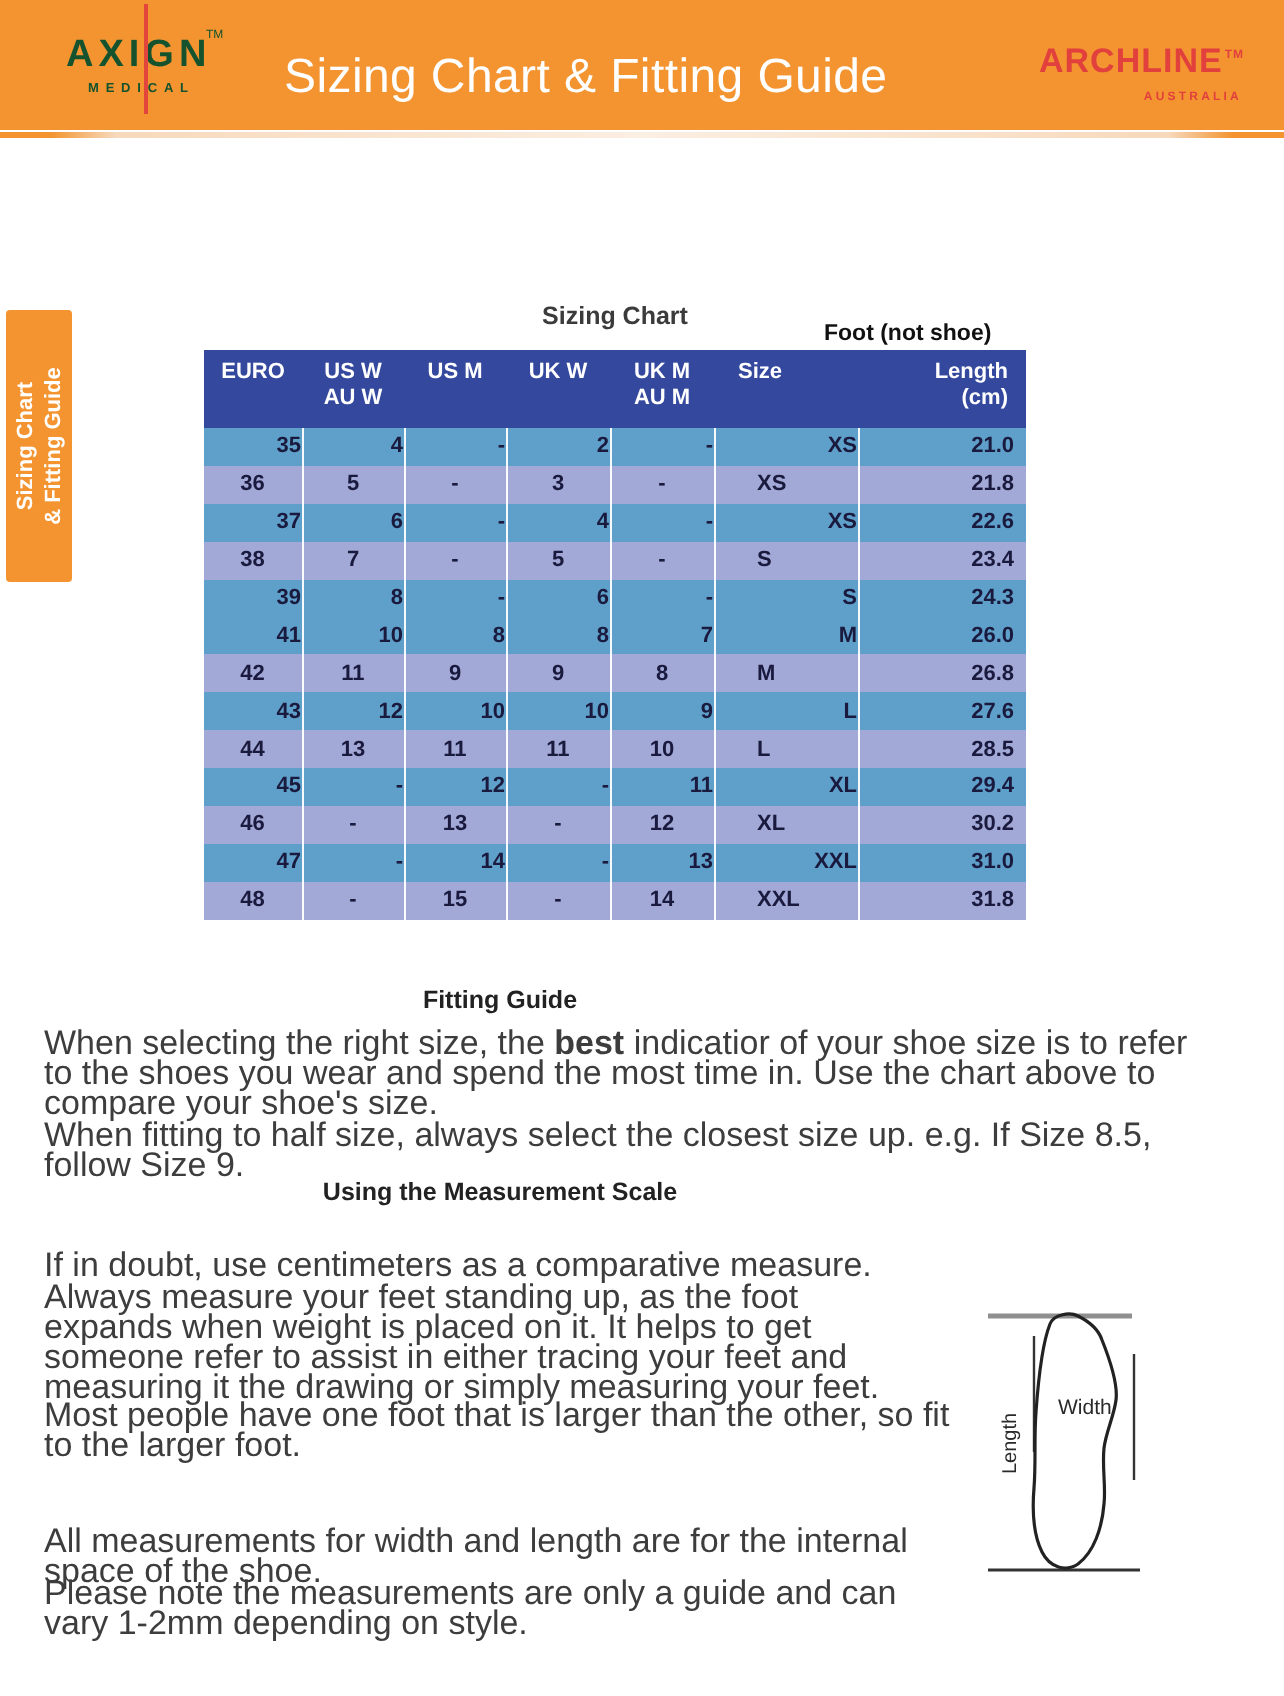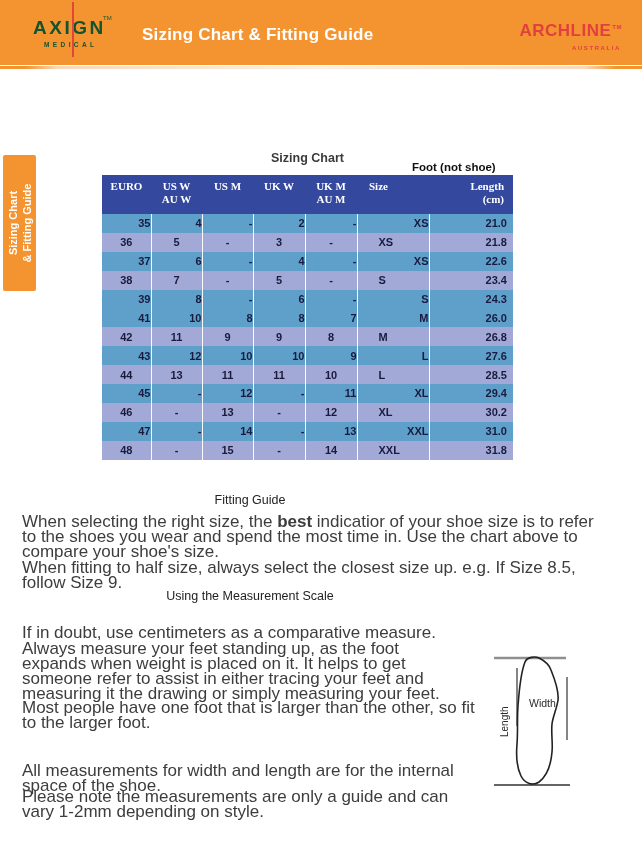--- a/index.html
+++ b/index.html
@@ -11,21 +11,21 @@
   .banner-rule{position:absolute;left:0;top:66px;width:642px;height:3px;
     background:linear-gradient(90deg,#F39431 0%,#F39431 4%,#F7D9BC 9%,#FBEFE2 50%,#F7D9BC 91%,#F39431 96%,#F39431 100%);}
 
   .axign{position:absolute;left:33px;top:18px;width:130px;color:#14532d;}
   .axign-name{font-size:19px;font-weight:bold;letter-spacing:2.5px;line-height:20px;}
   .axign-tm{position:absolute;left:70px;top:-3px;font-size:6px;letter-spacing:0;}
   .axign-sub{font-size:6.5px;font-weight:bold;letter-spacing:3.4px;margin-top:3px;margin-left:11px;}
   .axign-slash{position:absolute;left:72px;top:2px;width:2px;height:55px;background:#E2453C;}
 
   .main-title{position:absolute;left:142px;top:25px;width:240px;color:#fff;
-    font-size:17px;font-weight:bold;letter-spacing:.2px;white-space:nowrap;}
+    font-size:24px;font-weight:normal;letter-spacing:.2px;white-space:nowrap;}
 
   .archline{position:absolute;left:515px;top:22px;width:106px;text-align:right;}
   .arch-name{font-size:17px;font-weight:bold;letter-spacing:.5px;line-height:18px;}
   .arch-tm{position:absolute;right:-4px;top:-4px;font-size:6px;}
   .arch-sub{font-size:6px;font-weight:bold;letter-spacing:1.6px;margin-top:2px;}
 
   
   .side-tab{position:absolute;left:3px;top:155px;width:33px;height:136px;background:#F39431;border-radius:2px;}
   .side-tab-text{position:absolute;left:50%;top:50%;width:136px;
     transform:translate(-50%,-50%) rotate(-90deg);
@@ -33,33 +33,33 @@
 
   
   .chart-title{position:absolute;left:102px;top:151px;width:411px;text-align:center;
     font-size:12.5px;font-weight:bold;color:#3b3b3b;}
   .foot-note{position:absolute;left:412px;top:161px;width:101px;text-align:left;
     font-size:11.5px;font-weight:bold;color:#111;}
 
   table.sizing{position:absolute;left:102px;top:175px;width:411px;border-collapse:collapse;table-layout:fixed;}
   table.sizing th,table.sizing td{padding:0;margin:0;}
   table.sizing thead th{background:#34489E;color:#fff;font-size:11px;font-weight:bold;
-    vertical-align:top;height:34px;padding-top:5px;line-height:13px;text-align:center;font-family:Liberation Serif, serif;}
+    vertical-align:top;height:34px;padding-top:5px;line-height:13px;text-align:center;}
   table.sizing tbody td{height:18.9px;font-size:11px;font-weight:bold;color:#1A1A3E;text-align:center;}
   table.sizing tbody tr.row-odd td{background:#5FA0CB;text-align:right;}
   table.sizing tbody tr.row-even td{background:#A3A9D7;margin-left:28px;}
   table.sizing tbody td + td{border-left:1px solid rgba(255,255,255,.95);}
   table.sizing .c5{text-align:left;padding-left:21px;}
   table.sizing thead .c5{padding-left:12px;}
   table.sizing .c6{text-align:right;padding-right:6px;}
   table.sizing thead .c6{padding-right:9px;}
 
   
   .h-center{position:absolute;left:0;width:500px;text-align:center;
-    font-size:12.5px;font-weight:normal;color:#222;}
+    font-size:12.5px;font-weight:bold;color:#222;}
   .para{position:absolute;left:22px;font-size:17px;line-height:15px;color:#3d3d3d;}
 
   
   .foot-svg{position:absolute;left:485px;top:648px;}
 </style>
 </head>
 <body>
 
 <div id="page">
 

